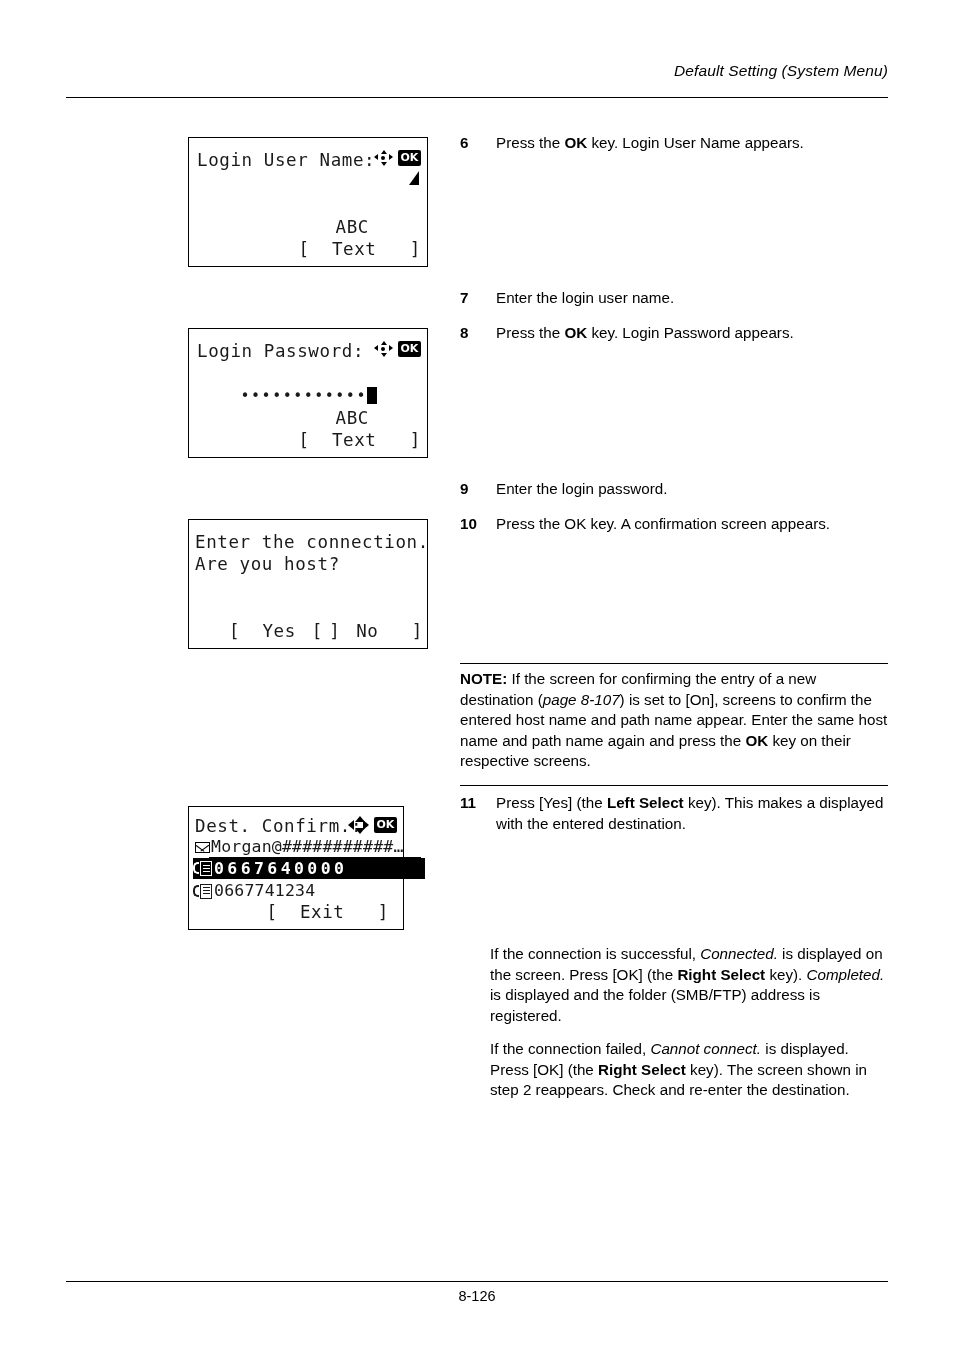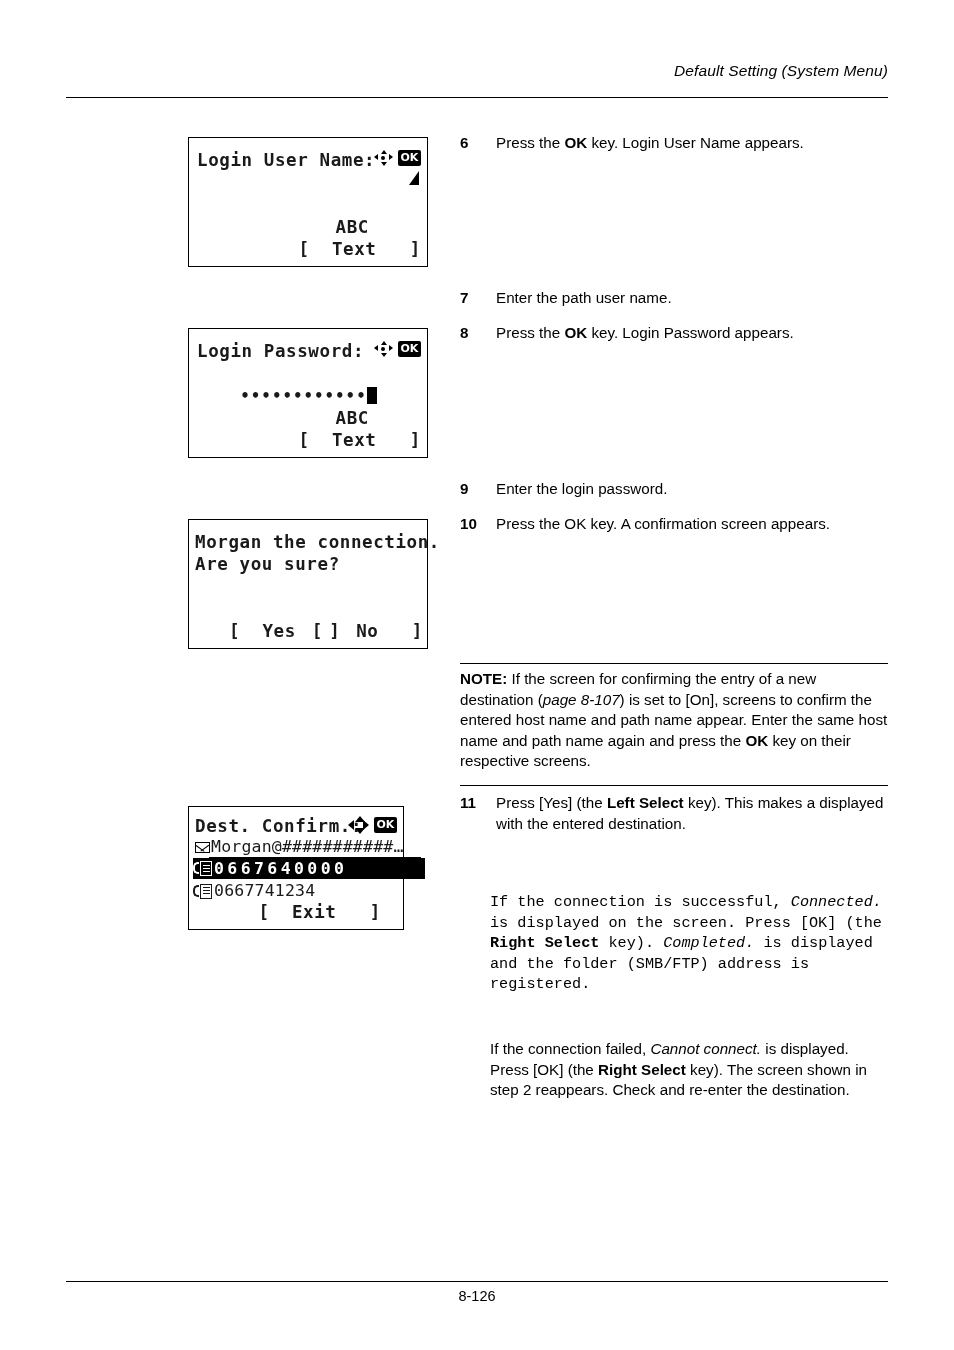--- a/index.html
+++ b/index.html
@@ -60,21 +60,20 @@
     font-family: "DejaVu Sans Mono", "Liberation Mono", monospace;
     font-size: 17.5px;
     line-height: 22px;
     letter-spacing: 0.6px;
     box-sizing: border-box;
     color: #1a1a1a;
   }
   .lcd-row {
     position: absolute;
     white-space: pre;
-    font-weight: bold;
   }
   .lcd-icons {
     position: absolute;
     display: flex;
     align-items: center;
     gap: 5px;
   }
 
   
   .nav4 {
@@ -324,22 +323,22 @@
     <span class="okbadge">OK</span>
   </div>
   <div class="lcd-row" style="left:7px; top:33px;">
     <span class="pwdots">••••••••••••</span><span class="caret"></span>
   </div>
   <div class="lcd-row" style="right:58px; top:78px;">ABC</div>
   <div class="lcd-row" style="right:6px; top:100px;">[  Text   ]</div>
 </div>
 
 <div class="lcd" style="left:188px; top:519px; width:240px; height:130px;">
-  <div class="lcd-row" style="left:6px; top:11px;">Morgan the connection.</div>
-  <div class="lcd-row" style="left:6px; top:33px;">Are you sure?</div>
+  <div class="lcd-row" style="left:6px; top:11px;">Enter the connection.</div>
+  <div class="lcd-row" style="left:6px; top:33px;">Are you host?</div>
   <div class="lcd-row" style="left:4px; top:100px;margin-left:36px;">[  Yes   ]</div>
   <div class="lcd-row" style="right:4px; top:100px;text-align:right;">[   No   ]</div>
 </div>
 
 <div class="lcd" style="left:188px; top:806px; width:216px; height:124px;">
   <div class="lcd-row" style="left:6px; top:8px;">Dest. Confirm.:</div>
   <div class="lcd-icons" style="right:6px; top:9px;">
     <span class="nav4 bold">
       <i class="up"></i>
         <i class="dn"></i>
@@ -355,31 +354,31 @@
   <div class="dc-underline" style="left:20px; top:50px; width:212px;"></div>
 
   <div class="dc-row sel" style="left:4px; top:51px; width:232px; height:21px;">
     <span class="fax-icon"><span class="hs"></span><span class="pg"></span></span><span class="celltrack">0667640000</span>
   </div>
 
   <div class="dc-row" style="left:4px; top:73px;">
     <span class="fax-icon"><span class="hs"></span><span class="pg"></span></span><span>0667741234</span>
   </div>
 
-  <div class="lcd-row" style="right:22px; top:94px;">[  Exit   ]</div>
+  <div class="lcd-row" style="right:14px; top:94px;">[  Exit   ]</div>
 </div>
 
 <div class="step" style="left:460px; top:133px; width:428px;">
   <span class="num">6</span>
   <span class="body"><span>Press the </span><b>OK</b><span> key. Login User Name appears.</span></span>
 </div>
 
 <div class="step" style="left:460px; top:288px; width:428px;">
   <span class="num">7</span>
-  <span class="body">Enter the path user name.</span>
+  <span class="body">Enter the login user name.</span>
 </div>
 
 <div class="step" style="left:460px; top:323px; width:428px;">
   <span class="num">8</span>
   <span class="body"><span>Press the </span><b>OK</b><span> key. Login Password appears.</span></span>
 </div>
 
 <div class="step" style="left:460px; top:479px; width:428px;">
   <span class="num">9</span>
   <span class="body">Enter the login password.</span>
@@ -396,21 +395,21 @@
     <b>NOTE:</b><span> If the screen for confirming the entry of a new destination (</span><i>page 8-107</i><span>) is set to [On], screens to confirm the entered host name and path name appear. Enter the same host name and path name again and press the </span><b>OK</b><span> key on their respective screens.</span>
   </div>
   <div class="nrule"></div>
 </div>
 
 <div class="step" style="left:460px; top:793px; width:428px;">
   <span class="num">11</span>
   <span class="body"><span>Press [Yes] (the </span><b>Left Select</b><span> key). This makes a displayed with the entered destination.</span></span>
 </div>
 
-<div class="para" style="top:892px;font-family:Liberation Mono, monospace;">
+<div class="para" style="top:944px;">
   <span>If the connection is successful, </span><i>Connected.</i><span> is displayed on the screen. Press [OK] (the </span><b>Right Select</b><span> key). </span><i>Completed.</i><span> is displayed and the folder (SMB/FTP) address is registered.</span>
 </div>
 
 <div class="para" style="top:1039px;">
   <span>If the connection failed, </span><i>Cannot connect.</i><span> is displayed. Press [OK] (the </span><b>Right Select</b><span> key). The screen shown in step 2 reappears. Check and re-enter the destination.</span>
 </div>
 
 <div class="rule rule-bottom"></div>
 <div class="page-footer">8-126</div>
 

